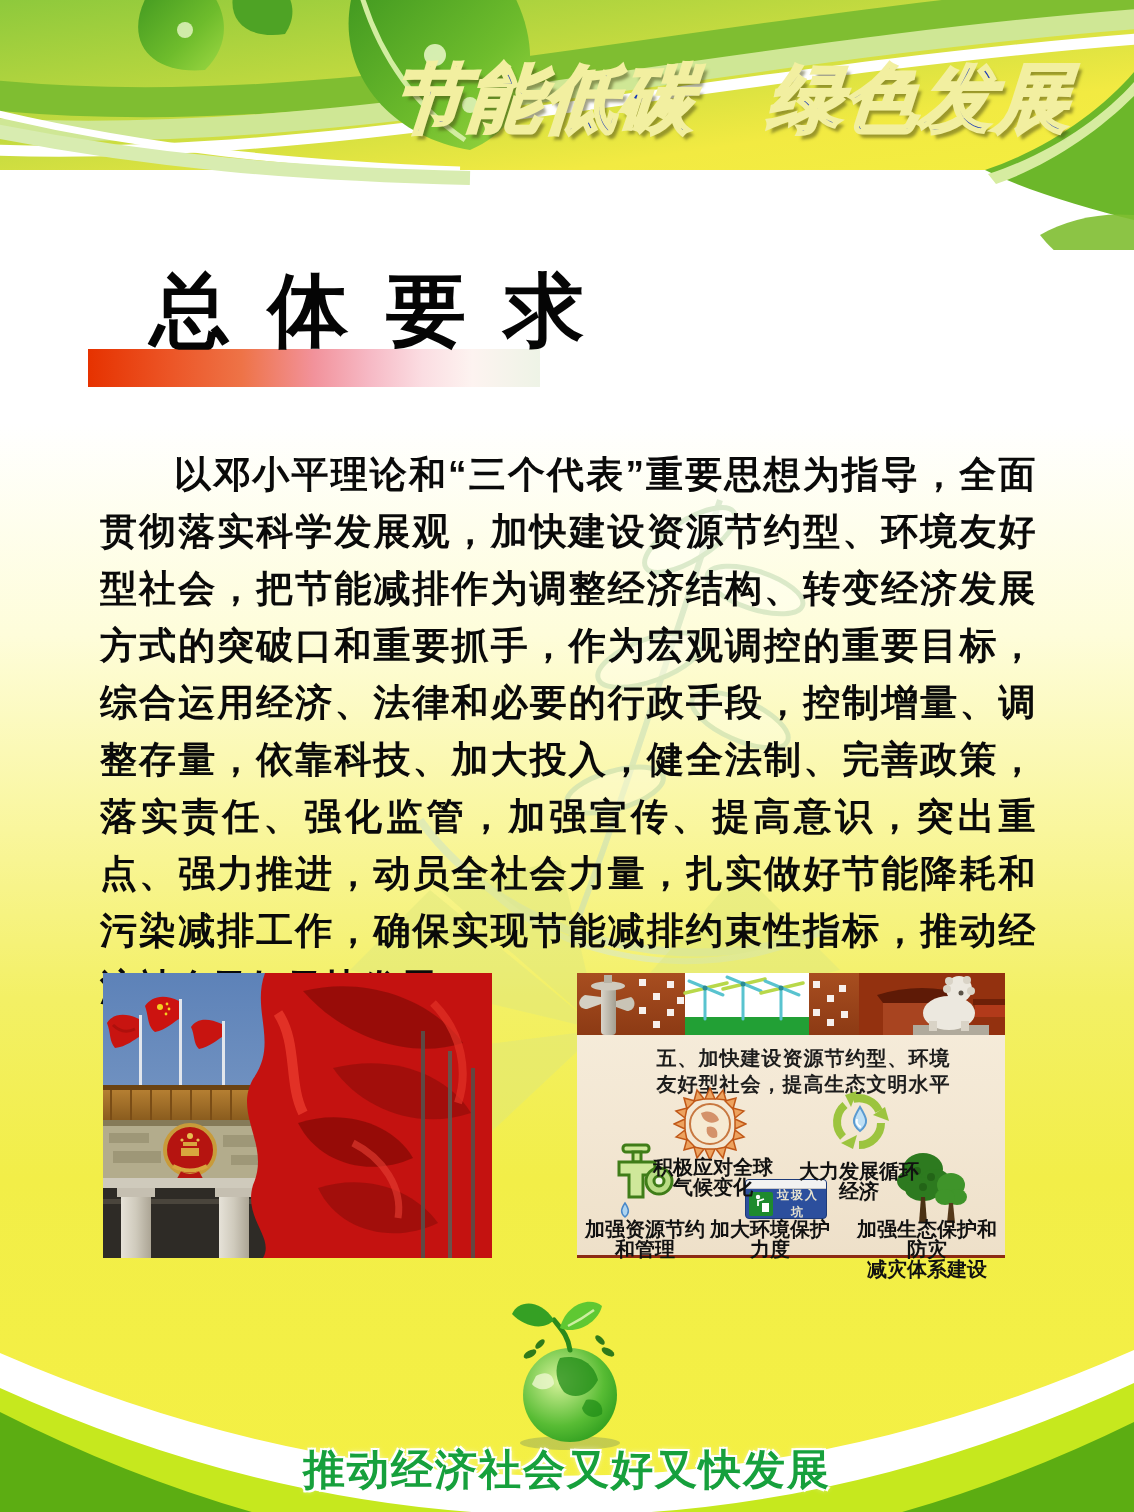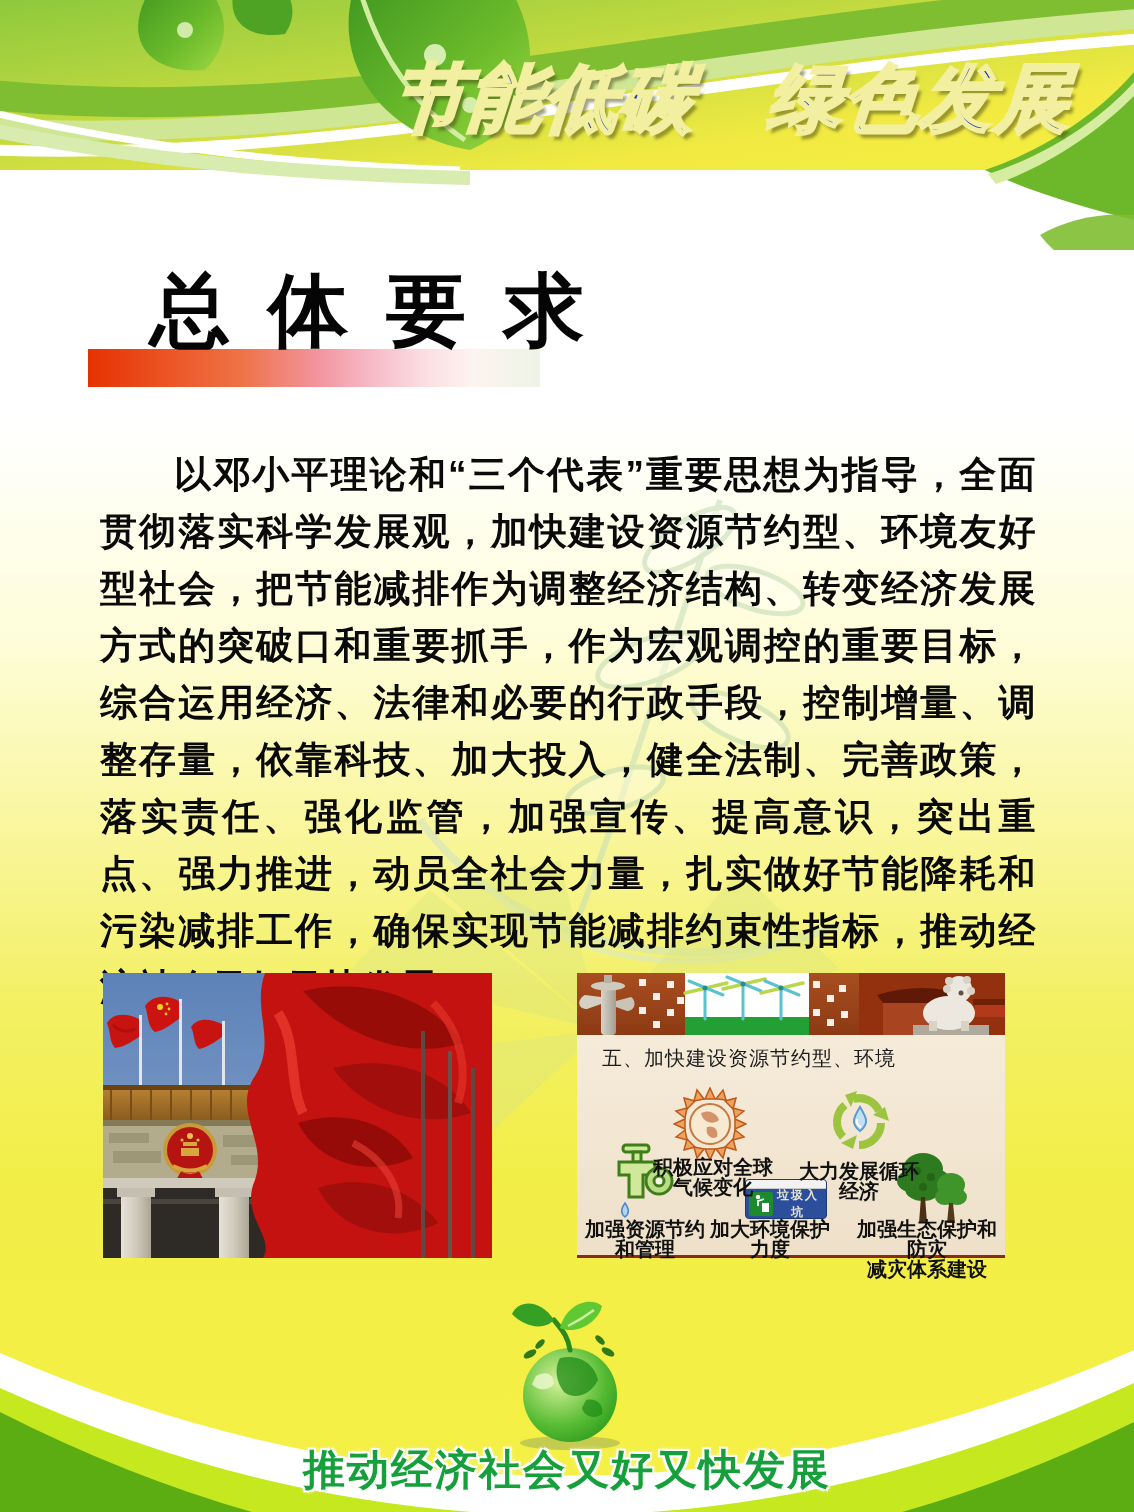--- a/index.html
+++ b/index.html
@@ -29,22 +29,22 @@
   
   .paragraph{left:100px;top:446px;width:936px;margin:0;
     font-size:37px;line-height:57px;font-weight:700;color:#0a0a0a;
     text-align:justify;text-indent:2em;letter-spacing:.5px;}
   
   .photo-left{left:103px;top:973px;width:389px;height:285px;}
   .infographic{left:577px;top:973px;width:428px;height:285px;
     background:linear-gradient(180deg,#f7eedd 0%,#f3e7d3 55%,#eee0c9 100%);
     border-bottom:3px solid #8c2a12;}
   .ig-banner{left:0;top:0;width:428px;height:62px;}
-  .ig-title{left:0;top:72px;width:428px;text-align:left;
-    font-size:20px;line-height:26px;font-weight:400;color:#1c1c1c;letter-spacing:1px;padding-left:25px;}
+  .ig-title{left:0;top:72px;width:428px;text-align:center;
+    font-size:20px;line-height:26px;font-weight:700;color:#1c1c1c;letter-spacing:1px;padding-left:25px;}
   .ig-label{position:absolute;text-align:center;font-size:20px;line-height:20px;font-weight:800;color:#111;}
   .trash-sign{left:168px;top:206px;width:82px;height:40px;background:#2c4f9d;border-radius:4px;
     border:1px solid #1d3a78;overflow:hidden;}
   .trash-sign .top{height:9px;background:#f2f2f2;border-bottom:1px solid #c8c8c8;}
   .trash-sign .row{display:flex;align-items:center;height:29px;padding:2px 3px;}
   .trash-sign .bin{width:24px;height:24px;background:#1e8a2e;border-radius:2px;display:flex;align-items:center;justify-content:center;}
   .trash-sign .txt{flex:1;text-align:center;color:#e9e4cf;font-size:12px;font-weight:700;letter-spacing:2px;}
   
   .footer-text{left:287px;top:1442px;width:560px;text-align:center;
     font-size:42px;font-weight:900;color:#16a03c;letter-spacing:2px;white-space:nowrap;
@@ -303,20 +303,21 @@
         <circle cx="394" cy="18" r="4" fill="#d9d3c6"></circle>
           <circle cx="370" cy="16" r="4" fill="#d9d3c6"></circle>
         <circle cx="384" cy="20" r="2.5" fill="#5a5247"></circle>
         <rect x="352" y="48" width="8" height="10" fill="#d9d3c6"></rect>
           <rect x="384" y="48" width="8" height="10" fill="#d9d3c6"></rect>
       </g>
     </svg>
 
     <div class="abs ig-title">
       <div>五、加快建设资源节约型、环境</div>
+      <div>友好型社会，提高生态文明水平</div>
     </div>
 
     <svg class="abs" style="left:96px;top:114px" width="74" height="74" viewBox="0 0 74 74">
       <g fill="#eda35f" stroke="#c05818" stroke-width="1.5">
         <path d="M37,1 L42,12 L32,12 Z"></path>
           <path d="M37,73 L42,62 L32,62 Z"></path>
         <path d="M1,37 L12,32 L12,42 Z"></path>
           <path d="M73,37 L62,32 L62,42 Z"></path>
         <path d="M11,11 L22,14 L14,22 Z"></path>
           <path d="M63,11 L60,22 L52,14 Z"></path>

